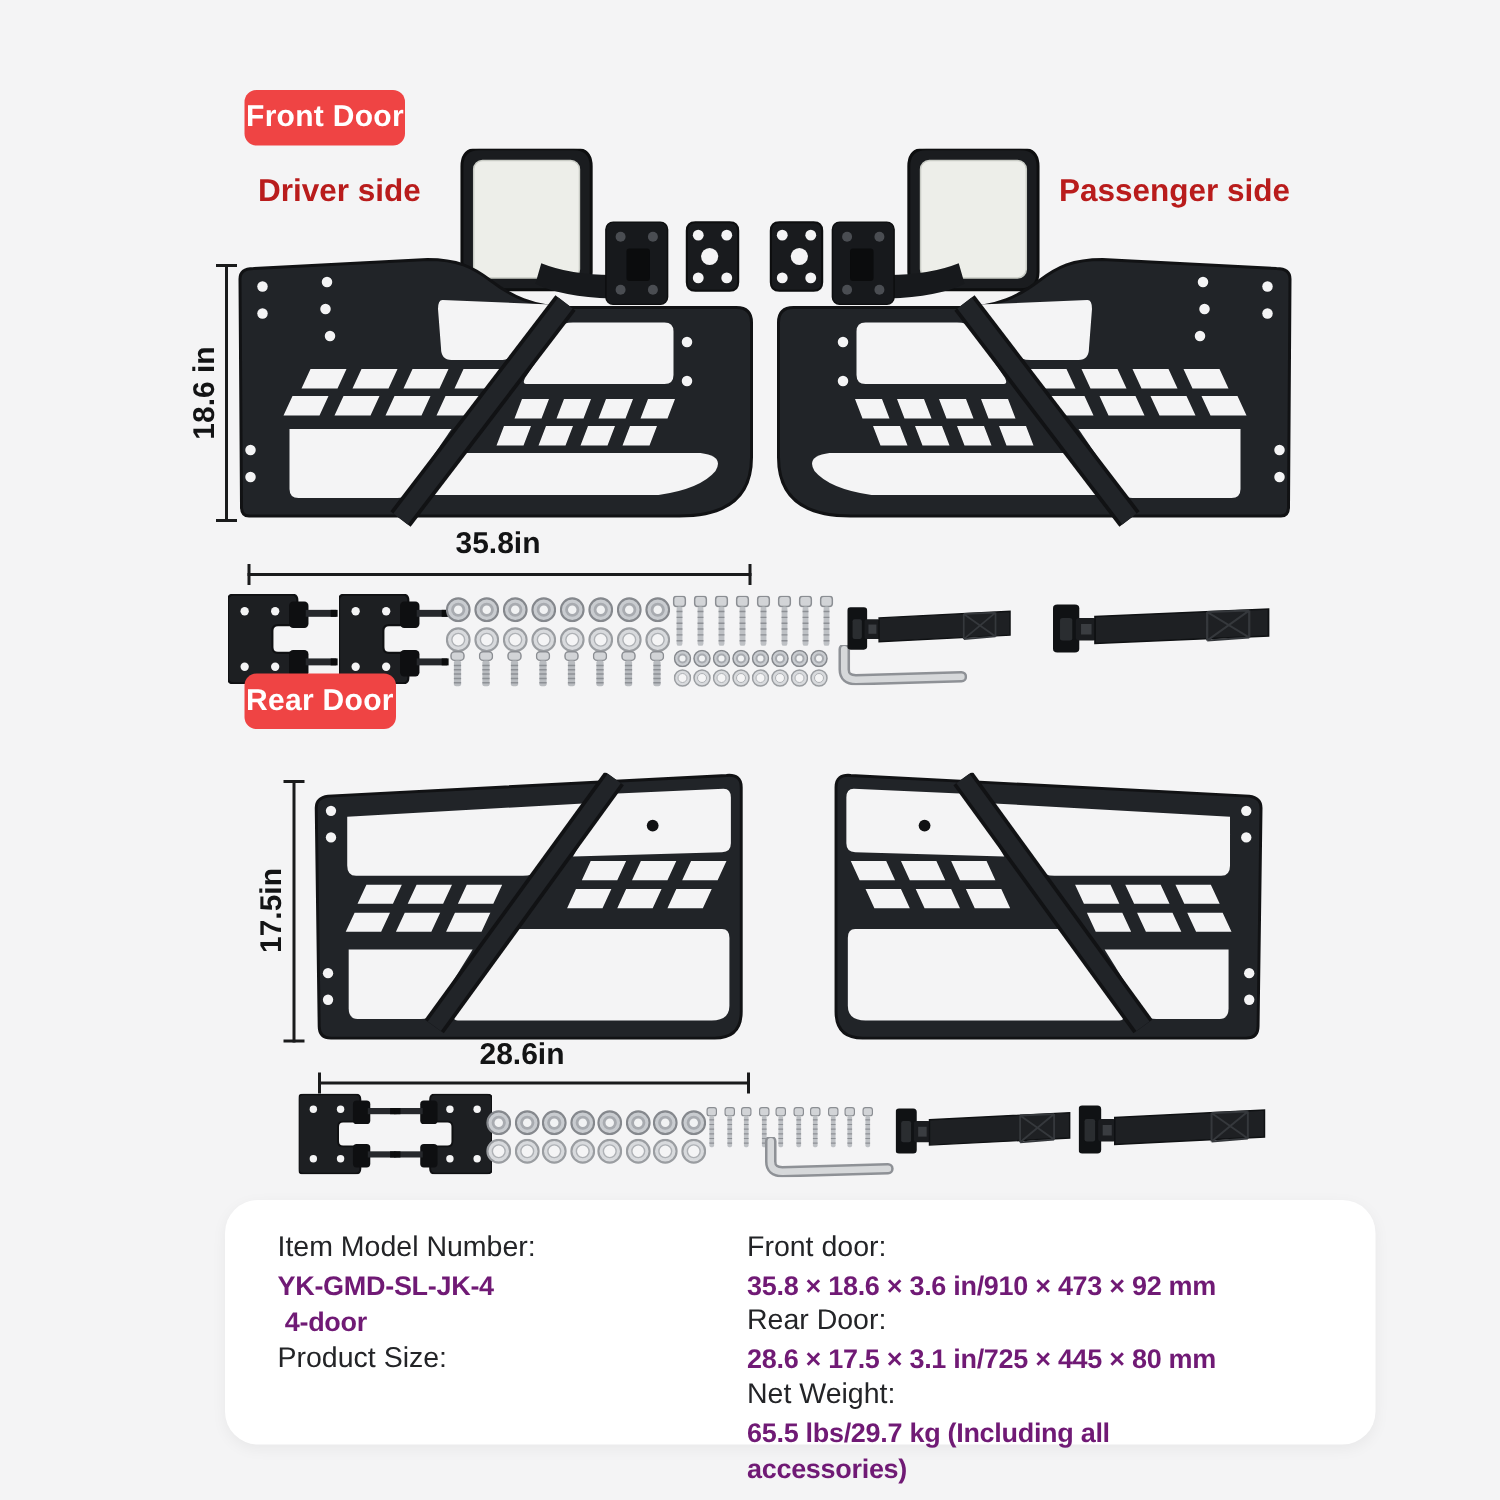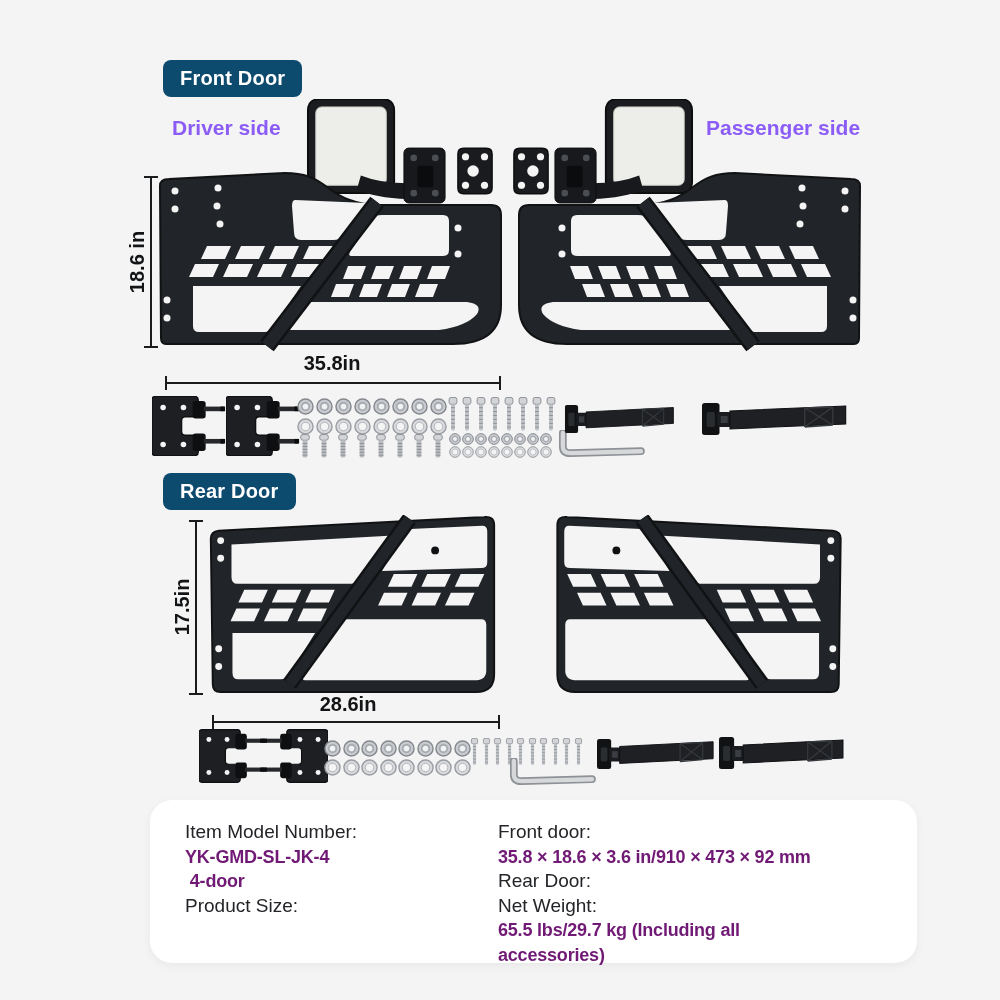--- a/index.html
+++ b/index.html
@@ -1,21 +1,21 @@
 <!DOCTYPE html>
 <html><head>
 <meta charset="utf-8">
 <style>
   html,body{margin:0;padding:0;background:#f4f4f5;}
   .stage{position:relative;width:1000px;height:1000px;background:#f4f4f5;overflow:hidden;
          font-family:"Liberation Sans",sans-serif;color:#1c1d1f;}
   .abs{position:absolute;}
-  .badge{position:absolute;background:#0c4a6e;color:#ffffff;font-weight:700;font-size:20px;
-         padding:7px 17px;border-radius:8px;letter-spacing:.2px;}
-  .side-label{position:absolute;font-size:21px;font-weight:700;color:#8b5cf6;}
+  .badge{position:absolute;background:#ef4444;color:#ffffff;font-weight:700;font-size:20px;
+         padding:7px 1px;border-radius:8px;letter-spacing:.2px;}
+  .side-label{position:absolute;font-size:21px;font-weight:700;color:#b91c1c;}
   .dim-label{position:absolute;font-size:20px;font-weight:700;color:#131415;white-space:nowrap;}
   .dim-label.v{transform:translate(-50%,-50%) rotate(-90deg);}
   .dim-label.h{transform:translate(-50%,-50%);}
   .vline{position:absolute;width:2px;background:#1a1b1c;}
   .vline::before,.vline::after{content:"";position:absolute;left:-6px;width:14px;height:2px;background:#1a1b1c;}
   .vline::before{top:0}.vline::after{bottom:0}
   .hline{position:absolute;height:2px;background:#1a1b1c;}
   .hline::before,.hline::after{content:"";position:absolute;top:-6px;width:2px;height:14px;background:#1a1b1c;}
   .hline::before{left:0}.hline::after{right:0}
   .row{position:absolute;display:flex;align-items:flex-start;}
@@ -356,21 +356,21 @@
   <svg class="u abs" style="left:553px;top:430px;" width="92" height="27">
       <use href="#sym-wrench"></use>
     </svg>
   <svg class="u abs" style="left:564px;top:404px;" width="112" height="30" viewBox="0 0 125 34">
       <use href="#sym-strap"></use>
     </svg>
   <svg class="u abs" style="left:702px;top:402px;" width="146" height="34" viewBox="0 0 125 34" preserveAspectRatio="none">
       <use href="#sym-strap"></use>
     </svg>
 
-  <div class="badge" style="left:163px;top:473px;">Rear Door</div>
+  <div class="badge" style="left:163px;top:449px;">Rear Door</div>
 
   <svg class="u abs" style="left:198px;top:515px;" width="307" height="182" viewBox="0 0 310 185">
       <use href="#sym-rear-door"></use>
     </svg>
   <svg class="u abs flip" style="left:545px;top:515px;" width="310" height="182" viewBox="0 0 310 185">
       <use href="#sym-rear-door"></use>
     </svg>
 
   <div class="vline" style="left:195px;top:520px;height:175px;"></div>
   <div class="dim-label v" style="left:182px;top:607px;">17.5in</div>
@@ -482,18 +482,19 @@
     <div class="col left">
       <div class="spec-label">Item Model Number:</div>
       <div class="spec-value">YK-GMD-SL-JK-4</div>
       <div class="spec-value"> 4-door</div>
       <div class="spec-label">Product Size:</div>
     </div>
     <div class="col right">
       <div class="spec-label">Front door:</div>
       <div class="spec-value">35.8 × 18.6 × 3.6 in/910 × 473 × 92 mm</div>
       <div class="spec-label">Rear Door:</div>
+      <div class="spec-value">28.6 × 17.5 × 3.1 in/725 × 445 × 80 mm</div>
       <div class="spec-label">Net Weight:</div>
       <div class="spec-value">65.5 lbs/29.7 kg (Including all accessories)</div>
     </div>
   </div>
 
 </div>
 
 </body></html>

